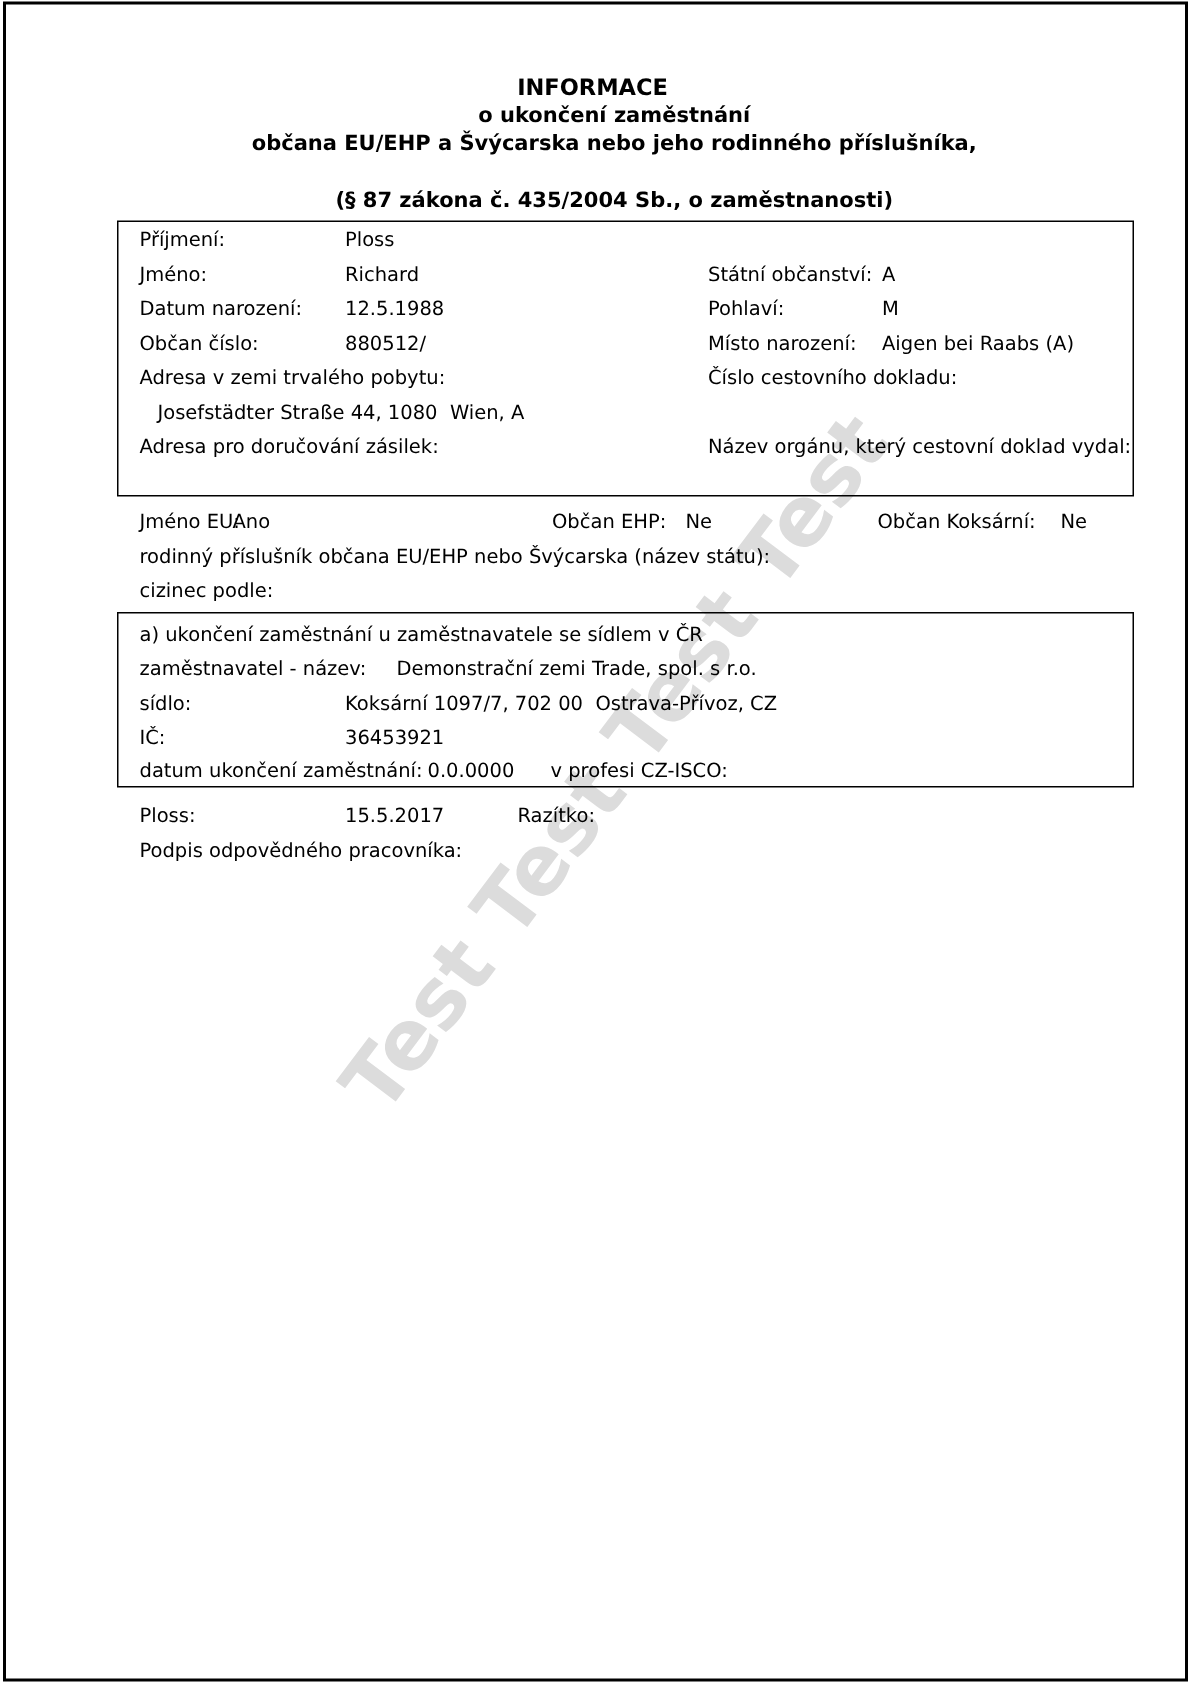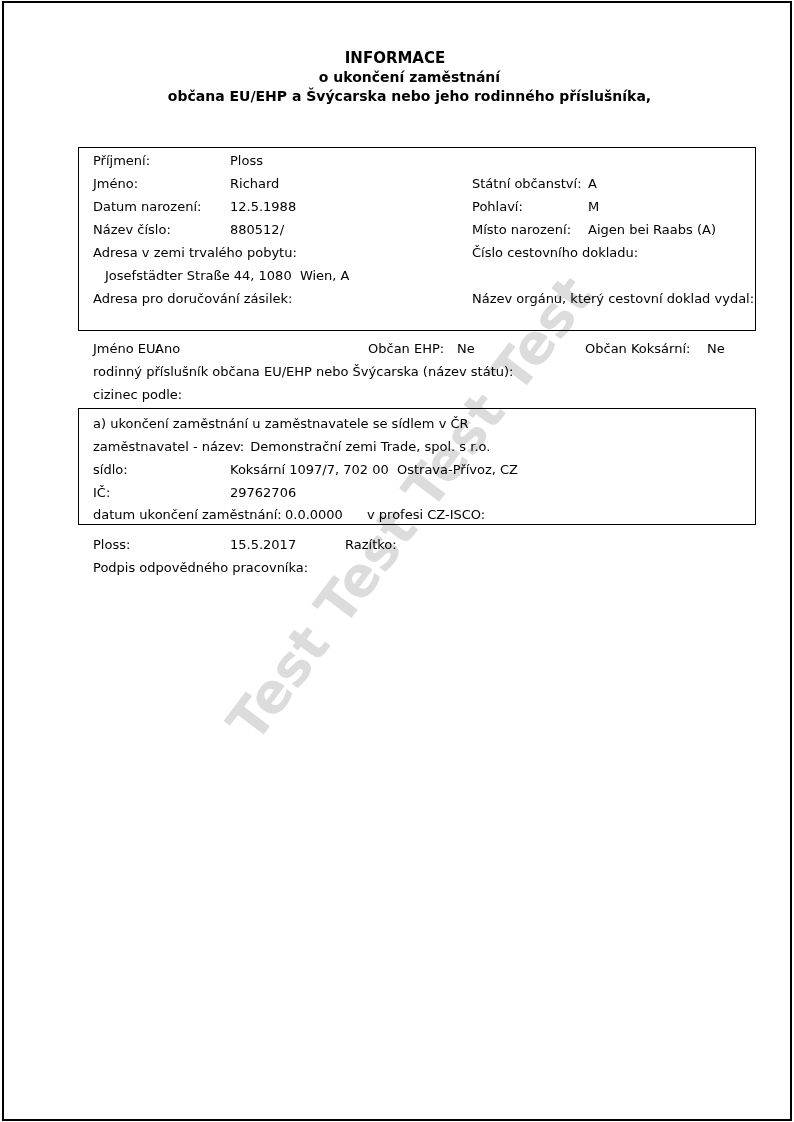--- a/index.html
+++ b/index.html
@@ -36,51 +36,52 @@
   .b  { font-weight: 400; }
   .c  { position: absolute; left: 0; right: 0; text-align: center; white-space: pre; font-weight: 700; }
   .title-main { font-size: 15px; }
   .title-sub  { font-size: 14px; padding-left: 29px; }
   .box {
     position: absolute;
     border: 1px solid #000000;
     box-sizing: border-box;
     background: transparent;
   }
-  .inline-pair { display: flex; gap: 6px; }
+  .inline-pair { display: flex; gap: 20px; }
 </style>
 </head>
 <body>
 
 <div class="watermark" style="color: rgb(220, 220, 220);">Test Test Test Test</div>
 
 <div class="page-border"></div>
 
 <div class="content">
 
   <div class="c title-main" style="top:49px">INFORMACE</div>
   <div class="c title-sub" style="top:69px">o ukončení zaměstnání</div>
   <div class="c title-sub" style="top:88px">občana EU/EHP a Švýcarska nebo jeho rodinného příslušníka,</div>
+  <div class="c title-sub" style="top:126px">(§ 87 zákona č. 435/2004 Sb., o zaměstnanosti)</div>
 
   <div class="box" style="left:78px; top:147px; width:678px; height:184px;"></div>
 
   <span class="t b" style="left:93px;  top:152px">Příjmení:</span>
   <span class="t" style="left:230px; top:152px">Ploss</span>
 
   <span class="t b" style="left:93px;  top:175px">Jméno:</span>
   <span class="t" style="left:230px; top:175px">Richard</span>
   <span class="t" style="left:472px; top:175px">Státní občanství:</span>
   <span class="t" style="left:588px; top:175px">A</span>
 
   <span class="t" style="left:93px;  top:198px">Datum narození:</span>
   <span class="t" style="left:230px; top:198px">12.5.1988</span>
   <span class="t" style="left:472px; top:198px">Pohlaví:</span>
   <span class="t" style="left:588px; top:198px">M</span>
 
-  <span class="t" style="left:93px;  top:221px">Název číslo:</span>
+  <span class="t" style="left:93px;  top:221px">Občan číslo:</span>
   <span class="t" style="left:230px; top:221px">880512/</span>
   <span class="t" style="left:472px; top:221px">Místo narození:</span>
   <span class="t" style="left:588px; top:221px">Aigen bei Raabs (A)</span>
 
   <span class="t" style="left:93px;  top:244px">Adresa v zemi trvalého pobytu:</span>
   <span class="t" style="left:472px; top:244px">Číslo cestovního dokladu:</span>
 
   <span class="t" style="left:105px; top:267px">Josefstädter Straße 44, 1080  Wien, A</span>
 
   <span class="t" style="left:93px;  top:290px">Adresa pro doručování zásilek:</span>
@@ -102,21 +103,21 @@
 
   <div class="t inline-pair" style="left:93px; top:438px">
     <span>zaměstnavatel - název:</span>
     <span>Demonstrační zemi Trade, spol. s r.o.</span>
   </div>
 
   <span class="t" style="left:93px;  top:461px">sídlo:</span>
   <span class="t" style="left:230px; top:461px">Koksární 1097/7, 702 00  Ostrava-Přívoz, CZ</span>
 
   <span class="t" style="left:93px;  top:484px">IČ:</span>
-  <span class="t" style="left:230px; top:484px">29762706</span>
+  <span class="t" style="left:230px; top:484px">36453921</span>
 
   <span class="t b" style="left:93px;  top:506px">datum ukončení zaměstnání:</span>
   <span class="t" style="left:285px; top:506px">0.0.0000</span>
   <span class="t b" style="left:367px; top:506px">v profesi CZ-ISCO:</span>
 
   <span class="t" style="left:93px;  top:536px">Ploss:</span>
   <span class="t" style="left:230px; top:536px">15.5.2017</span>
   <span class="t" style="left:345px; top:536px">Razítko:</span>
 
   <span class="t" style="left:93px;  top:559px">Podpis odpovědného pracovníka:</span>

